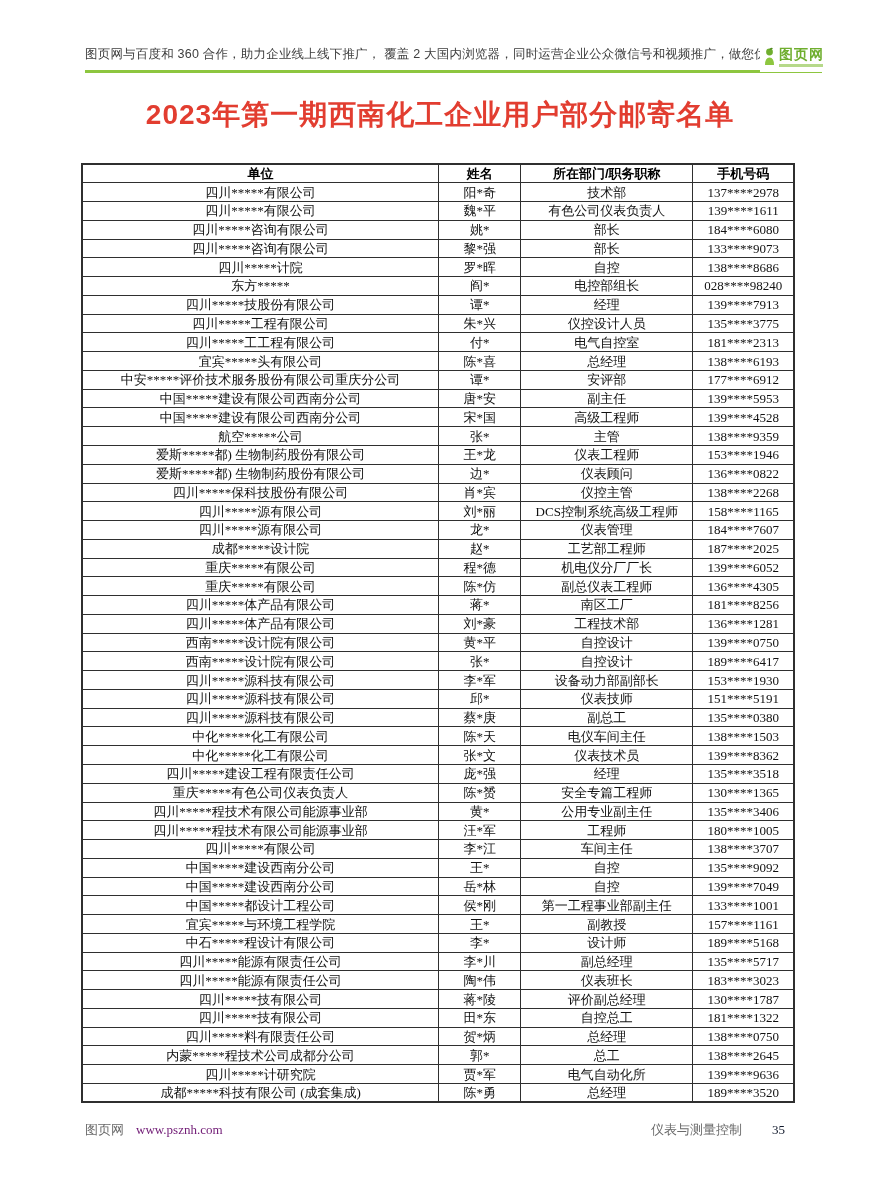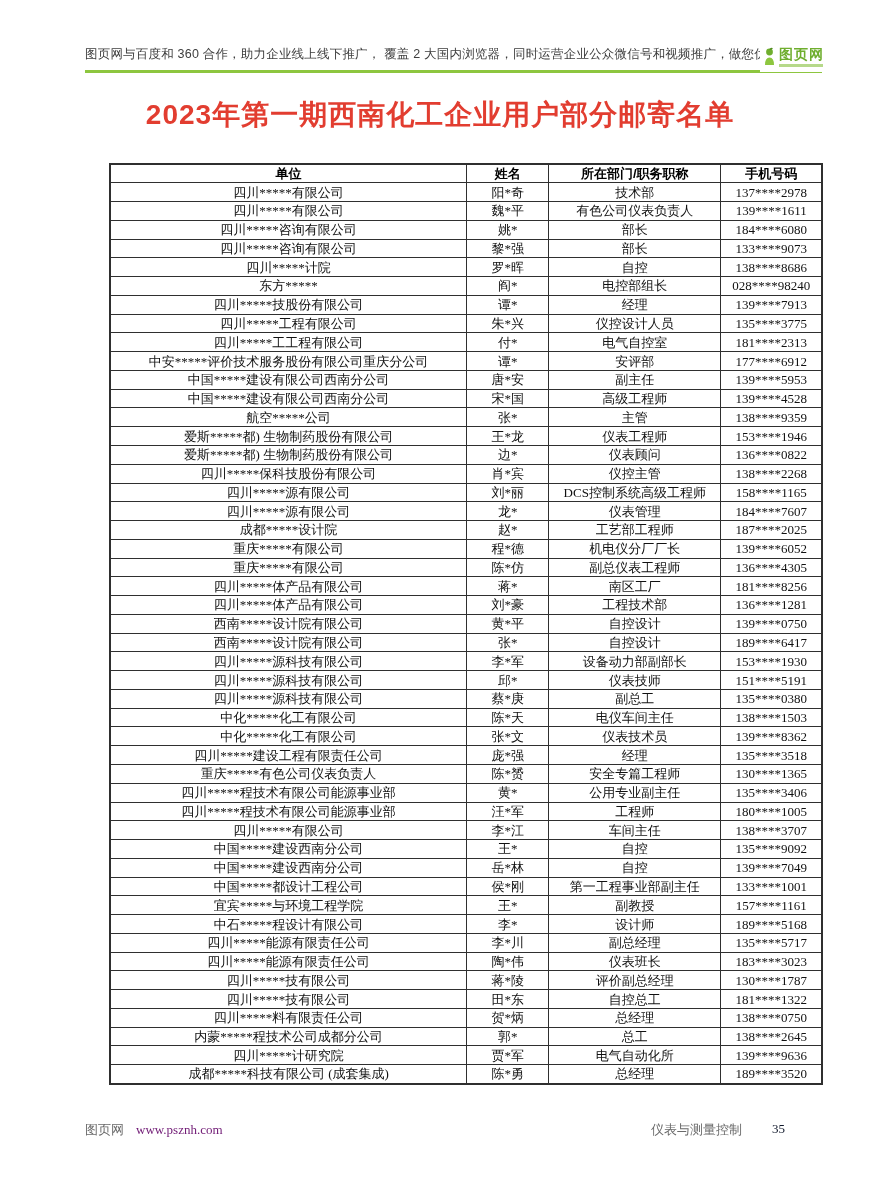--- a/index.html
+++ b/index.html
@@ -62,21 +62,20 @@
 
   
   table.mailing-table {
     position: absolute;
     left: 81px; top: 163px;
     width: 714px;
     border-collapse: collapse;
     table-layout: fixed;
     font-family: "Liberation Serif", serif;
     border: 2px solid #2f2f2f;
-    margin-left: 28px;
   }
   .mailing-table th, .mailing-table td {
     border: 1px solid #2f2f2f;
     text-align: center;
     vertical-align: middle;
     height: 18.78px;
     padding: 0 2px;
     font-size: 13px;
     line-height: 1;
     color: #111111;
@@ -97,21 +96,21 @@
     width: 700px;
     display: flex;
     justify-content: space-between;
     align-items: baseline;
     font-size: 13px;
     color: #6f6f6f;
   }
   .footer-left { display: flex; align-items: baseline; gap: 12px; }
   .footer-site-name { color: #6a6a6a; }
   .footer-site-url { color: #701a75; font-family: Liberation Serif, serif; }
-  .footer-right { display: flex; align-items: flex-start; gap: 30px; }
+  .footer-right { display: flex; align-items: center; gap: 30px; }
   .footer-journal { color: #6a6a6a; }
   .footer-page-number { color: #0f172a; font-family: "Liberation Serif", serif; }
 </style>
 </head>
 <body>
 
 <div class="promo-banner">图页网与百度和 360 合作，助力企业线上线下推广， 覆盖 2 大国内浏览器，同时运营企业公众微信号和视频推广，做您优质市场部。</div>
 <div class="green-rule"></div>
 
 <div class="site-logo">
@@ -194,20 +193,26 @@
         <td>仪控设计人员</td>
         <td>135****3775</td>
       </tr>
       <tr>
         <td>四川*****工工程有限公司</td>
         <td>付*</td>
         <td>电气自控室</td>
         <td>181****2313</td>
       </tr>
       <tr>
+        <td>宜宾*****头有限公司</td>
+        <td>陈*喜</td>
+        <td>总经理</td>
+        <td>138****6193</td>
+      </tr>
+      <tr>
         <td>中安*****评价技术服务股份有限公司重庆分公司</td>
         <td>谭*</td>
         <td>安评部</td>
         <td>177****6912</td>
       </tr>
       <tr>
         <td>中国*****建设有限公司西南分公司</td>
         <td>唐*安</td>
         <td>副主任</td>
         <td>139****5953</td>

